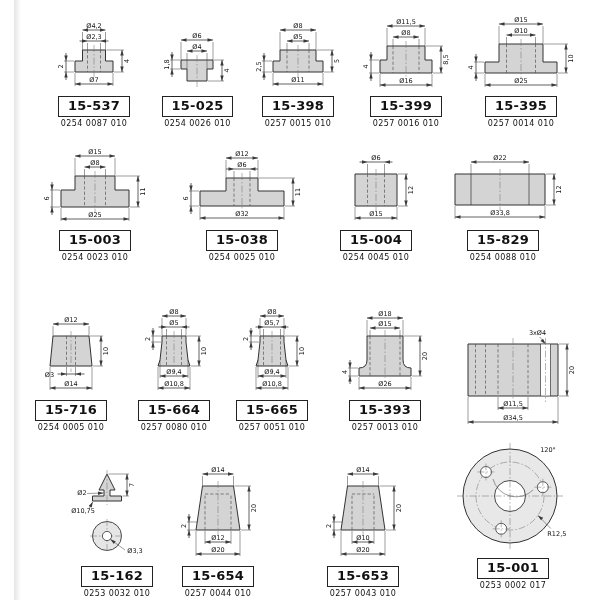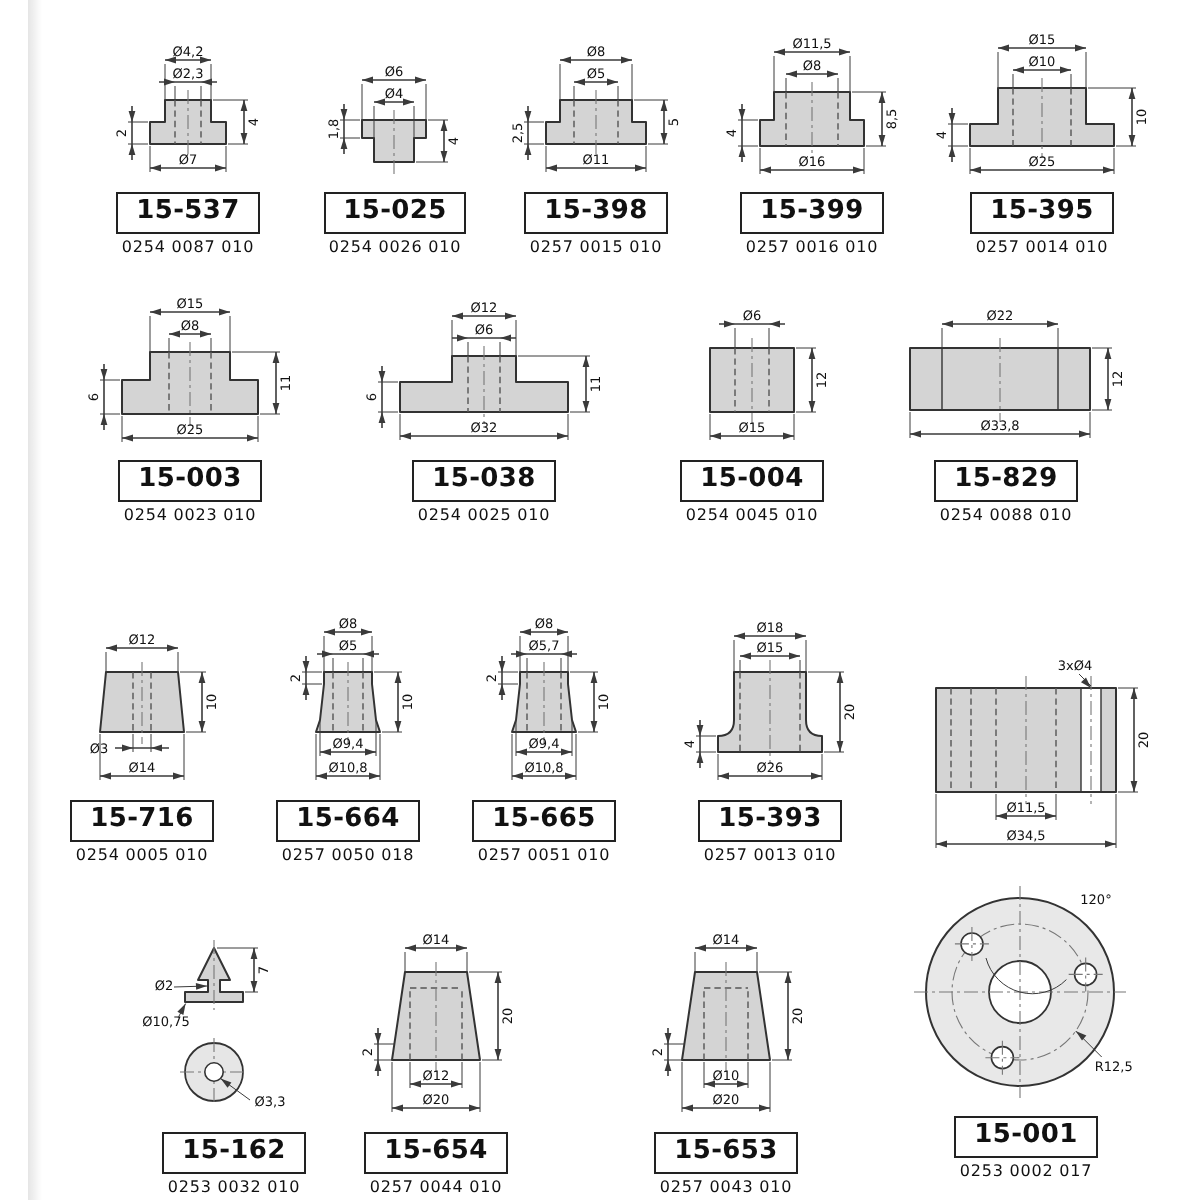--- a/index.html
+++ b/index.html
@@ -428,21 +428,21 @@
           <polygon points="61,70 55.5,71.7 55.5,68.3" class="arr"></polygon>
           <text x="47" y="68" class="dim">Ø9,4</text>
           <line x1="31" y1="61" x2="31" y2="84" class="ext"></line>
           <line x1="63" y1="61" x2="63" y2="84" class="ext"></line>
           <line x1="31" y1="82" x2="63" y2="82" class="ln"></line>
           <polygon points="31,82 36.5,80.3 36.5,83.7" class="arr"></polygon>
           <polygon points="63,82 57.5,83.7 57.5,80.3" class="arr"></polygon>
           <text x="47" y="80" class="dim">Ø10,8</text>
         </svg>
         <div class="pnbox">15-664</div>
-        <div class="code">0257 0050 018</div>
+        <div class="code">0257 0080 010</div>
       </div>
       <div class="cell" style="left: 224px; top: 272px; width: 96px; height: 160px;">
         <svg width="94" height="90" viewBox="0 0 94 90">
           <path class="body" d="M35 30 H59 V36 L61 54 L63 60 H31 L33 54 L35 36 Z"></path>
           <line x1="38.5" y1="30" x2="38.5" y2="60" class="hid"></line>
           <line x1="55.5" y1="30" x2="55.5" y2="60" class="hid"></line>
           <line x1="47" y1="25" x2="47" y2="66" class="cl"></line>
           <line x1="35" y1="12" x2="35" y2="30" class="ext"></line>
           <line x1="59" y1="12" x2="59" y2="30" class="ext"></line>
           <line x1="35" y1="10" x2="59" y2="10" class="ln"></line>

